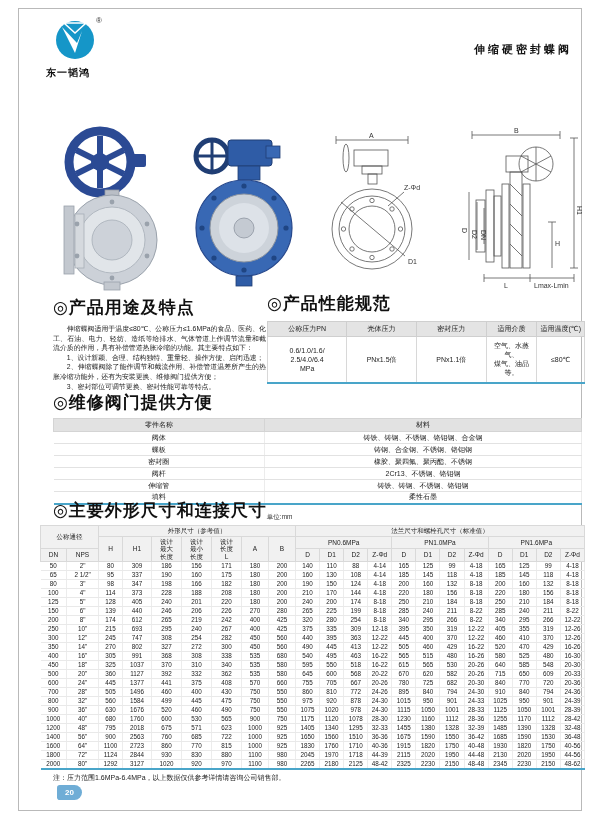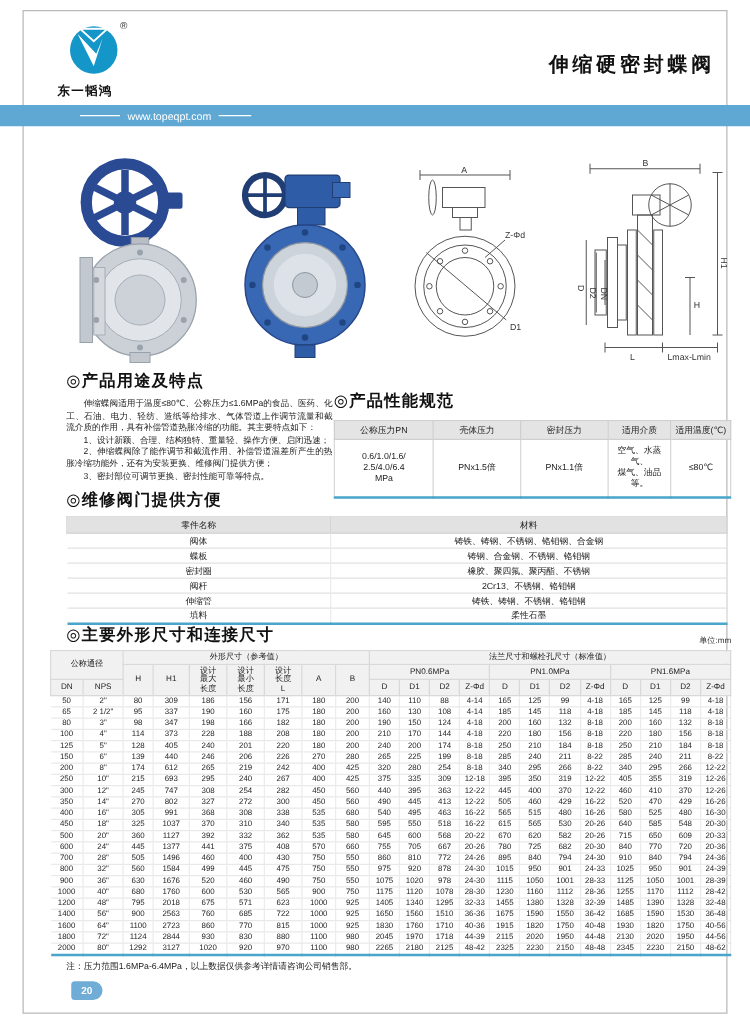--- a/index.html
+++ b/index.html
@@ -4,59 +4,59 @@
 <style>
   * { margin:0; padding:0; box-sizing:border-box; }
   html,body { width:600px; height:819px; background:#fff; }
   body { font-family:"Liberation Sans","DejaVu Sans",sans-serif; color:#222; position:relative; overflow:hidden; }
   .page { position:absolute; inset:0; background:#fff; }
   .page-border { position:absolute; left:18px; top:8px; width:564px; height:803px; border:1px solid #b9b9b9; }
 
   
   .logo { position:absolute; left:52px; top:13px; }
   .brand { position:absolute; left:46px; top:66px; font-size:10px; font-weight:bold; letter-spacing:1px; color:#111; }
-  .doc-title { position:absolute; right:28px; top:42px; font-size:16px; font-weight:bold; letter-spacing:3px; color:#111; }
+  .doc-title { position:absolute; right:28px; top:42px; font-size:11px; font-weight:bold; letter-spacing:3px; color:#111; }
   .band { position:absolute; left:0; top:84px; width:600px; height:17px; background:#5fa8d3; display:flex; align-items:center; }
   .website { display:flex; align-items:center; gap:6px; margin-left:64px; color:#fff; font-size:8.5px; }
   .dash { height:1px; background:#fff; }
   .dash.l { width:32px; } .dash.r { width:26px; }
 
   
   .imgbox { position:absolute; }
   .photo1 { left:50px;  top:124px; }
   .photo2 { left:180px; top:124px; }
   .draw1  { left:308px; top:130px; }
   .draw2  { left:436px; top:126px; }
   .lineart { stroke:#555; stroke-width:0.8; fill:none; }
   .dimtext { font-size:7px; fill:#333; }
 
   
-  .heading { font-size:13px; font-weight:bold; color:#111; letter-spacing:1px; }
+  .heading { font-size:17px; font-weight:bold; color:#111; letter-spacing:1px; }
 
   
   .features { position:absolute; left:53px; top:296px; width:213px; }
   .features .body { margin-top:5px; font-size:6.9px; line-height:9.6px; text-align:justify; color:#222; }
   .features .body p { text-indent:2em; }
 
   
-  .perf { position:absolute; left:267px; top:292px; width:318px;margin-top:20px; }
+  .perf { position:absolute; left:267px; top:292px; width:318px; }
   .perf table { width:100%; margin-top:6px; border-collapse:collapse; table-layout:fixed; font-size:7px; border:1px solid #cfcfcf; border-bottom:2px solid #49a5c9; }
   .perf th { background:#e4e4e4; font-weight:normal; height:15px; border:1px solid #cfcfcf; }
   .perf td { height:46px; border:1px solid #d8d8d8; text-align:center; vertical-align:middle; white-space:pre-line; line-height:9px; padding:1px; }
 
   
   .materials { position:absolute; left:53px; top:391px; width:529px; }
   .materials table { width:100%; margin-top:4px; border-collapse:collapse; table-layout:fixed; font-size:7px; border-bottom:2px solid #49a5c9; }
   .materials th { background:#e2e2e2; font-weight:normal; height:13px; border:1px solid #d4d4d4; }
   .materials td { height:12px; text-align:center; border:1px solid #e2e2e2; border-left:none; border-right:1px solid #ececec; }
   .materials col.c1 { width:40%; }
 
   
   .dims { position:absolute; left:40px; top:499px; width:545px; }
-  .dims .dims-head { display:flex; justify-content:space-between; align-items:flex-end; padding-left:13px; }
+  .dims .dims-head { display:flex; justify-content:flex-start; align-items:flex-end; padding-left:13px; }
   .dims .unit { font-size:6.5px; color:#333; }
   .dims table { width:100%; margin-top:3px; border-collapse:collapse; table-layout:fixed; font-size:6.3px; border-bottom:2px solid #49a5c9; }
   .dims thead th { font-weight:normal; background:#f1f1f1; border:1px solid #d9d9d9; white-space:pre-line; line-height:7.5px; padding:1px 0; font-size:6.5px; }
   .dims tbody td { height:8px; line-height:8px; text-align:center; border-right:1px solid #ececec; border-bottom:1px solid #e9e9e9; overflow:hidden; }
   .dims .note { margin-top:3px; padding-left:13px; font-size:7px; color:#222; }
 
   
   .page-num { position:absolute; left:57px; top:785px; width:25px; height:15px; background:#6fadd6; color:#fff; font-size:8px; font-weight:bold; border-radius:3px 8px 8px 3px; display:flex; align-items:center; justify-content:center; }
 </style>
 </head>
@@ -68,27 +68,20 @@
   <div class="logo">
     <svg width="52" height="52" viewBox="0 0 52 52">
       <circle cx="23" cy="27" r="19" fill="#1596c8"></circle>
       <path d="M10 14 L23 40 L30 18 L25 30 Z" fill="#fff"></path>
       <path d="M12 10 L34 10 L23 20 Z" fill="#1596c8" stroke="#fff" stroke-width="1.5"></path>
       <text x="44" y="10" font-size="8" fill="#333">®</text>
     </svg>
   </div>
   <div class="brand">东一韬鸿</div>
   <div class="doc-title">伸缩硬密封蝶阀</div>
-  <div class="band">
-    <div class="website">
-      <span class="dash l"></span>
-      <span>www.topeqpt.com</span>
-      <span class="dash r"></span>
-    </div>
-  </div>
 
   <div class="imgbox photo1">
     <svg width="122" height="168" viewBox="0 0 122 168">
       <circle cx="50" cy="38" r="31" fill="none" stroke="#2b4a94" stroke-width="9"></circle>
       <line x1="50" y1="12" x2="50" y2="64" stroke="#2b4a94" stroke-width="6"></line>
       <line x1="26" y1="50" x2="74" y2="26" stroke="#2b4a94" stroke-width="6"></line>
       <line x1="26" y1="26" x2="74" y2="50" stroke="#2b4a94" stroke-width="6"></line>
       <circle cx="50" cy="38" r="9" fill="#2b4a94"></circle>
       <rect x="78" y="30" width="18" height="13" rx="2" fill="#2b4a94"></rect>
       <rect x="55" y="66" width="14" height="16" fill="#b9bec6" stroke="#949aa4" stroke-width="0.8"></rect>

